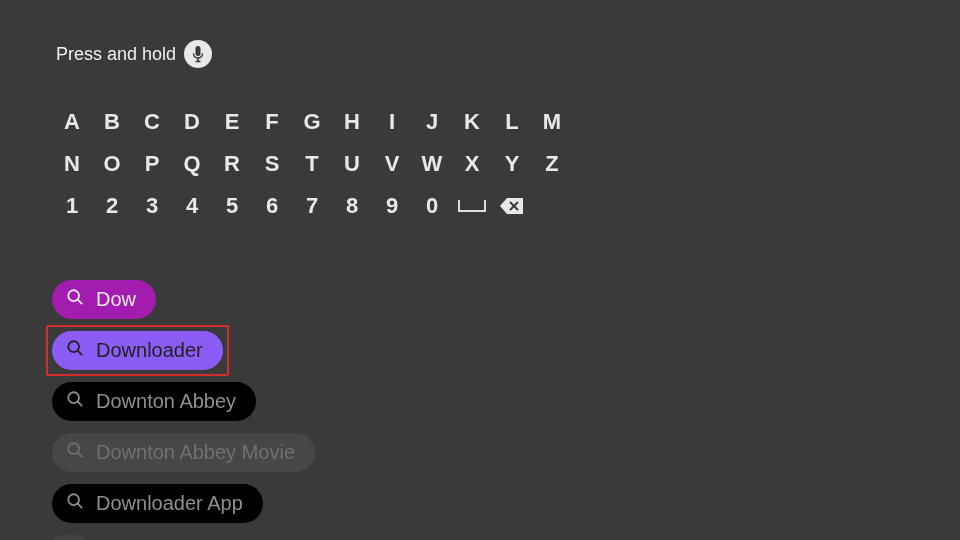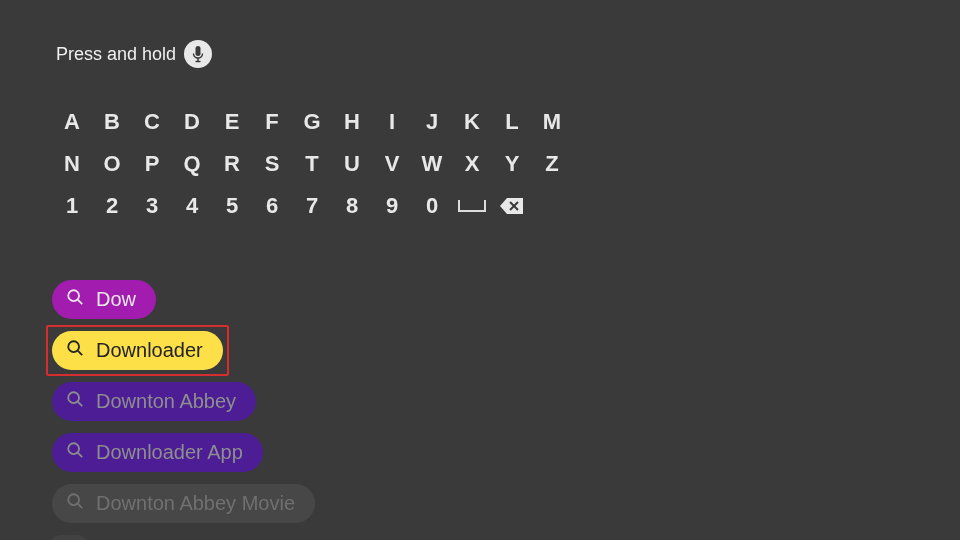--- a/index.html
+++ b/index.html
@@ -82,34 +82,34 @@
       gap: 12px;
       padding: 8px 20px 8px 14px;
       border-radius: 999px;
       font-size: 20px;
       cursor: pointer;
     }
     .sugg svg { width: 18px; height: 18px; flex-shrink: 0; }
     .sugg-typed { background: #a21caf; color: #e8e8e8; }
     .sugg-typed svg { stroke: #e8e8e8; }
     .sugg-selected {
-      background: #fde047;
+      background: #8b5cf6;
       color: #222;
       position: relative;
       text-align: right;
     }
     .sugg-selected svg { stroke: #222; }
     .highlight-box {
       position: absolute;
       top: -6px; left: -6px; right: -6px; bottom: -6px;
       border: 2px solid #d62e2e;
       border-radius: 2px;
       pointer-events: none;
     }
-    .sugg-dim { background: #4c1d95; color: #8e8e8e; }
+    .sugg-dim { background: #000000; color: #8e8e8e; }
     .sugg-dim svg { stroke: #8e8e8e; }
     .sugg-dimmer { background: #4a4a4a; color: #7a7a7a; opacity: 0.85; }
     .sugg-dimmer svg { stroke: #7a7a7a; }
     .sugg-faded { background: #474747; color: #6a6a6a; opacity: 0.6; }
   </style>
 </head>
 <body>
 
 <div class="voice-hint">
   <span>Press and hold</span>
@@ -194,28 +194,28 @@
       <span>Downloader</span>
       <div class="highlight-box"></div>
     </div>
     <div class="sugg sugg-dim">
       <span><svg viewBox="0 0 20 20" fill="none" stroke-width="2">
           <circle cx="8.5" cy="8.5" r="6"></circle>
           <line x1="13" y1="13" x2="18" y2="18"></line>
         </svg></span>
       <span>Downton Abbey</span>
     </div>
+    <div class="sugg sugg-dimmer">
+      <span><svg viewBox="0 0 20 20" fill="none" stroke-width="2">
+          <circle cx="8.5" cy="8.5" r="6"></circle>
+          <line x1="13" y1="13" x2="18" y2="18"></line>
+        </svg></span>
+      <span>Downton Abbey Movie</span>
+    </div>
     <div class="sugg sugg-dim">
       <span><svg viewBox="0 0 20 20" fill="none" stroke-width="2">
           <circle cx="8.5" cy="8.5" r="6"></circle>
           <line x1="13" y1="13" x2="18" y2="18"></line>
         </svg></span>
       <span>Downloader App</span>
-    </div>
-    <div class="sugg sugg-dimmer">
-      <span><svg viewBox="0 0 20 20" fill="none" stroke-width="2">
-          <circle cx="8.5" cy="8.5" r="6"></circle>
-          <line x1="13" y1="13" x2="18" y2="18"></line>
-        </svg></span>
-      <span>Downton Abbey Movie</span>
     </div>
     <div class="sugg sugg-faded"></div>
   </div>
 
 </body></html>

